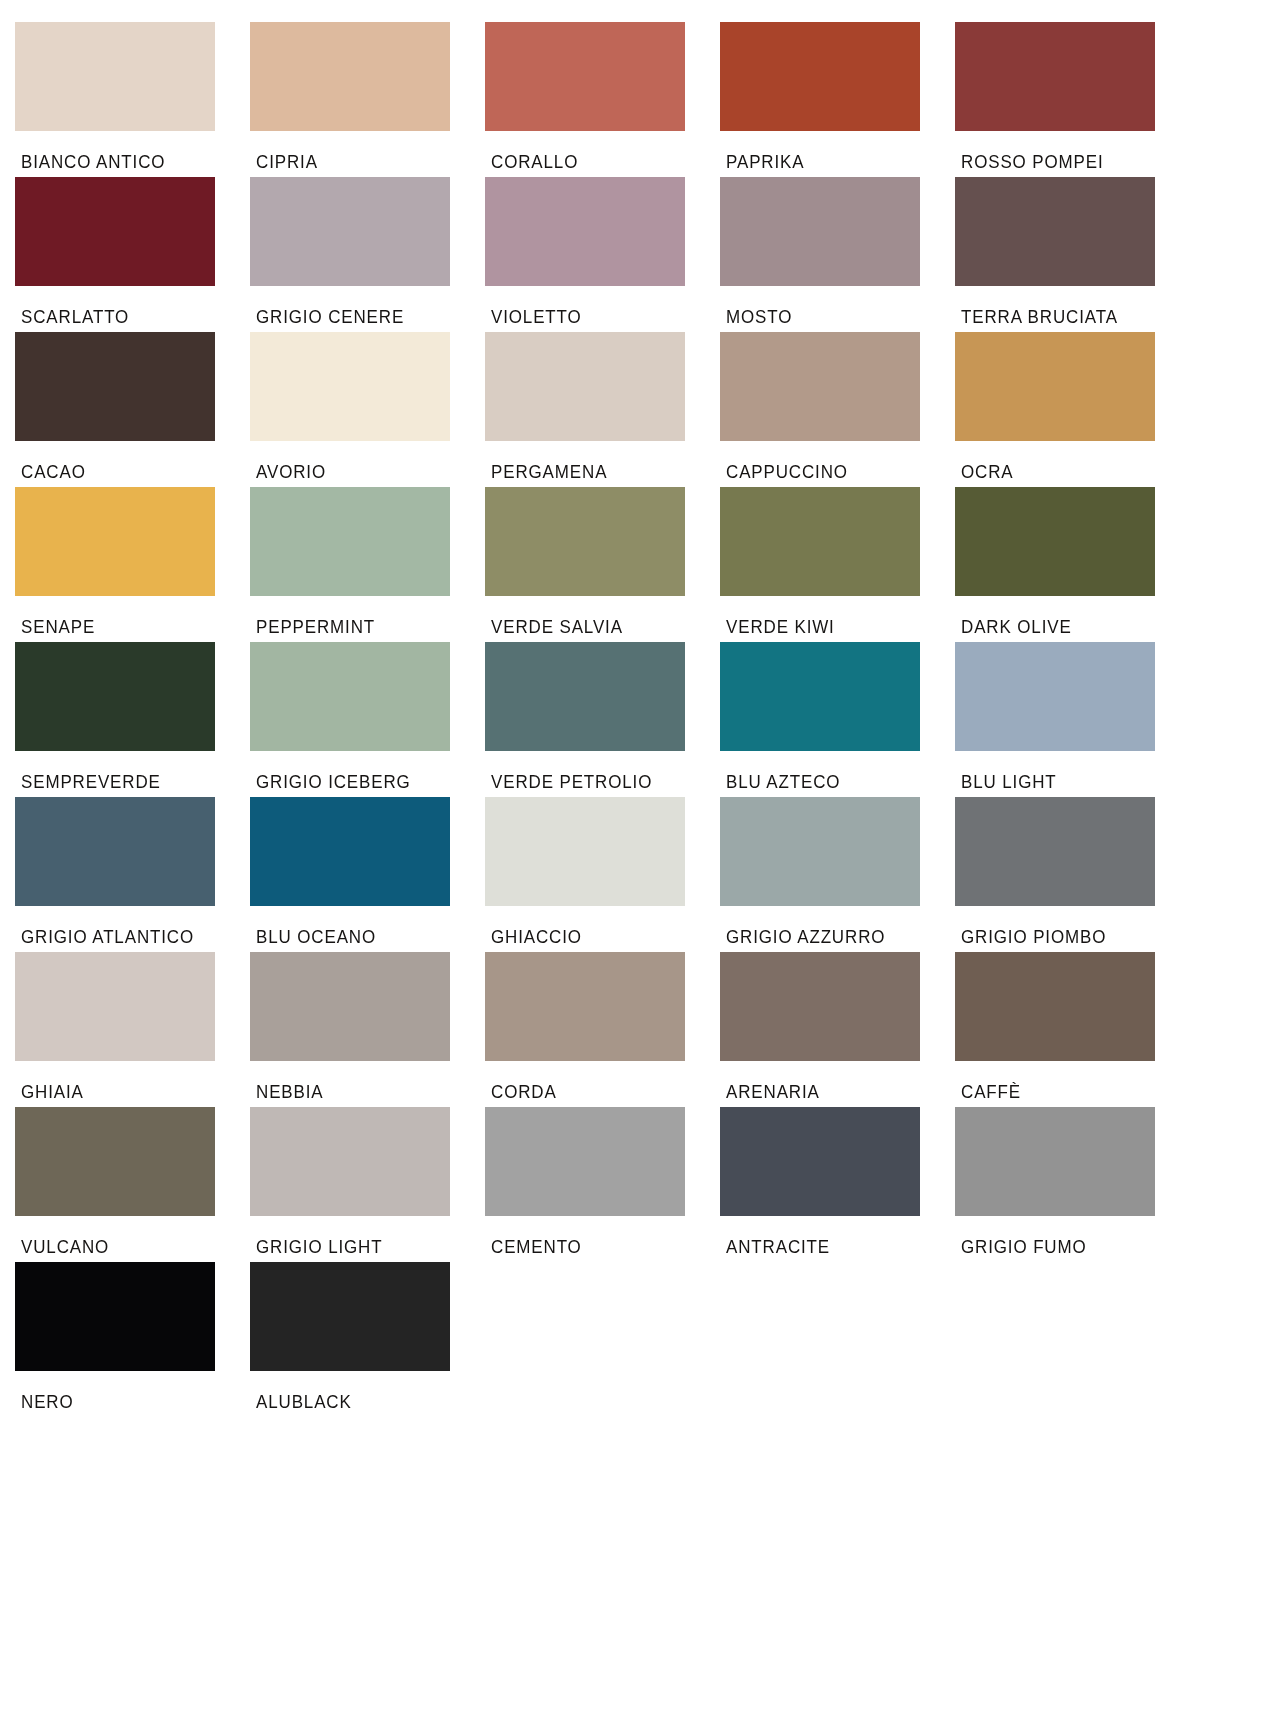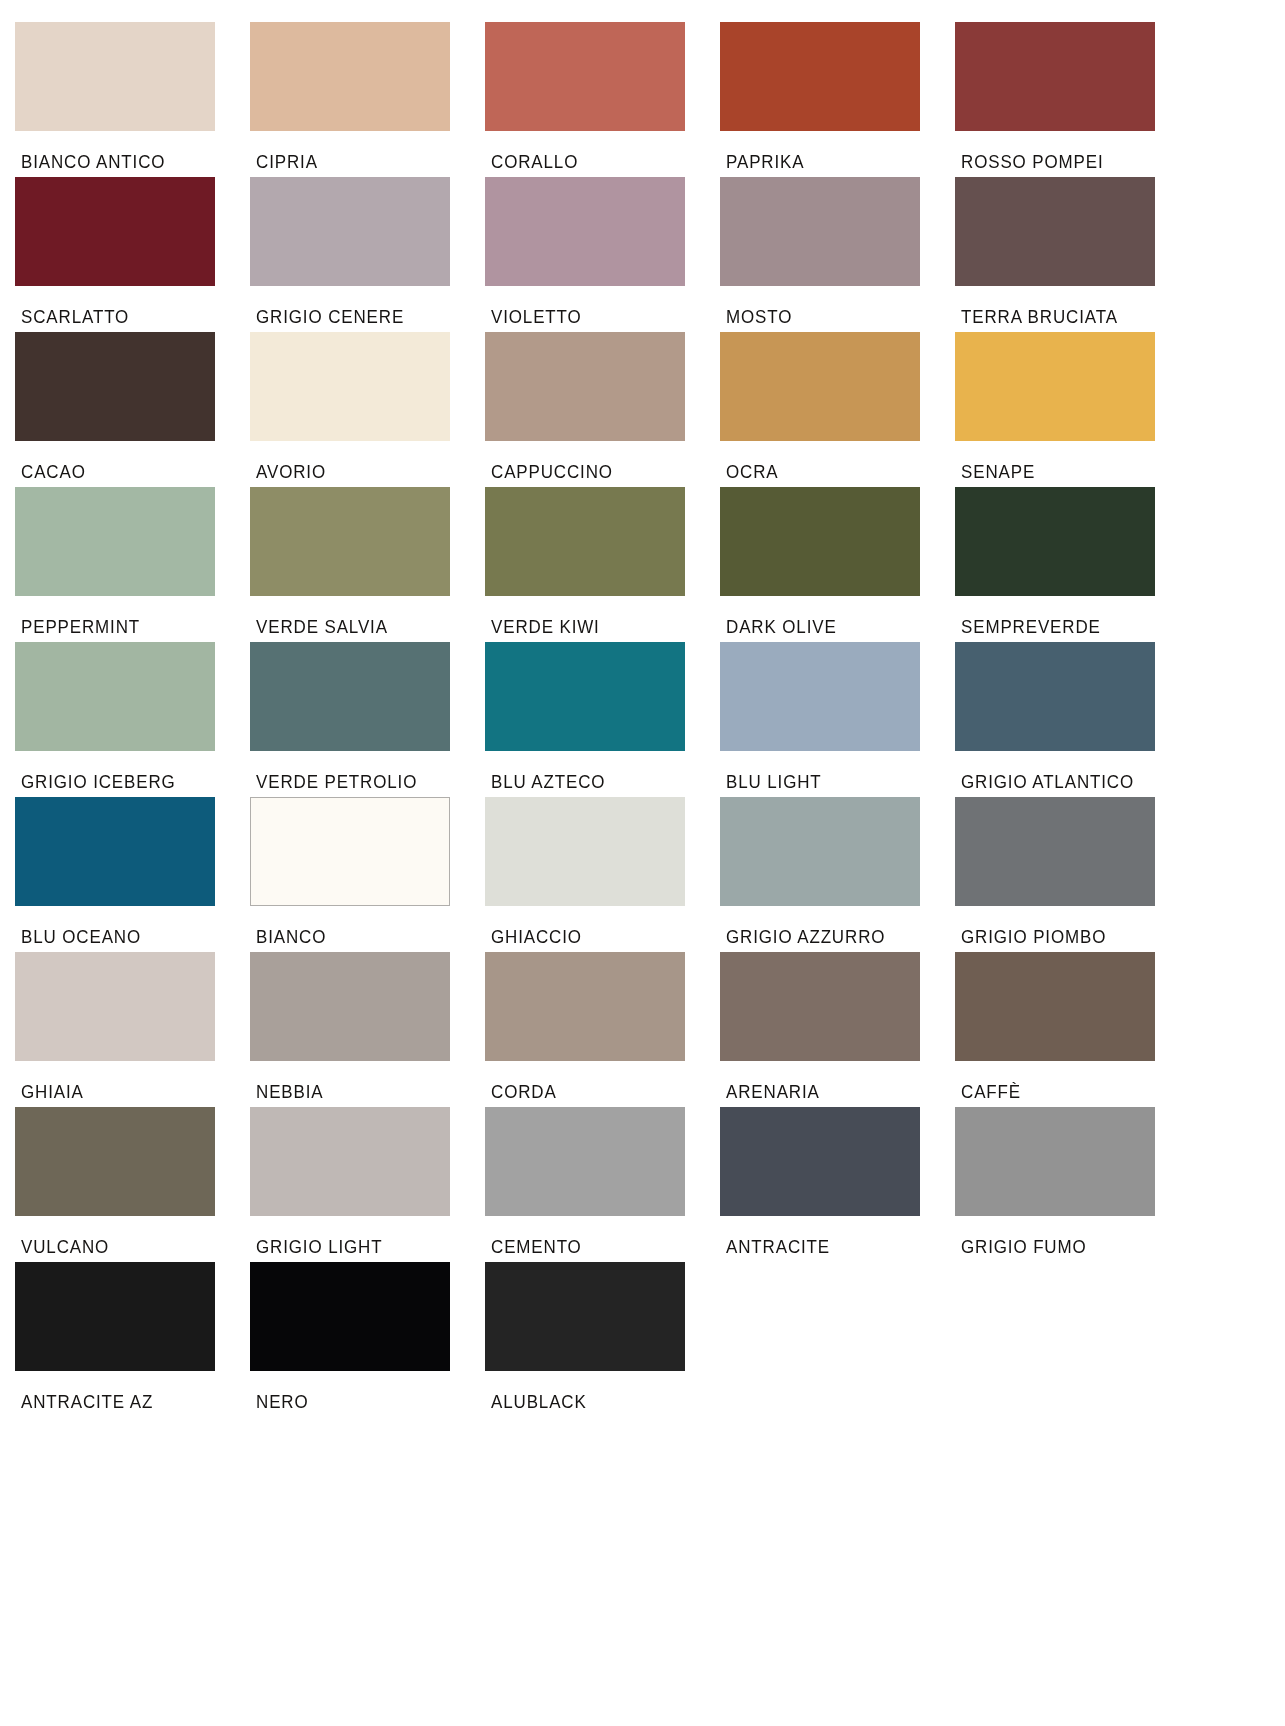--- a/index.html
+++ b/index.html
@@ -93,20 +93,24 @@
     </div>
     <div class="swatch-cell">
       <div class="swatch-chip" style="background: rgb(66, 51, 46);"></div>
       <div class="swatch-label">CACAO</div>
     </div>
     <div class="swatch-cell">
       <div class="swatch-chip" style="background: rgb(243, 234, 216);"></div>
       <div class="swatch-label">AVORIO</div>
     </div>
     <div class="swatch-cell">
+      <div class="swatch-chip" style="background: rgb(217, 205, 195);"></div>
+      <div class="swatch-label">PERGAMENA</div>
+    </div>
+    <div class="swatch-cell">
       <div class="swatch-chip" style="background: rgb(178, 154, 138);"></div>
       <div class="swatch-label">CAPPUCCINO</div>
     </div>
     <div class="swatch-cell">
       <div class="swatch-chip" style="background: rgb(199, 150, 85);"></div>
       <div class="swatch-label">OCRA</div>
     </div>
     <div class="swatch-cell">
       <div class="swatch-chip" style="background: rgb(232, 179, 77);"></div>
       <div class="swatch-label">SENAPE</div>
@@ -149,24 +153,20 @@
     </div>
     <div class="swatch-cell">
       <div class="swatch-chip" style="background: rgb(71, 96, 111);"></div>
       <div class="swatch-label">GRIGIO ATLANTICO</div>
     </div>
     <div class="swatch-cell">
       <div class="swatch-chip" style="background: rgb(13, 91, 123);"></div>
       <div class="swatch-label">BLU OCEANO</div>
     </div>
     <div class="swatch-cell">
-      <div class="swatch-chip bordered" style="background: rgb(253, 250, 244);"></div>
-      <div class="swatch-label">BIANCO</div>
-    </div>
-    <div class="swatch-cell">
       <div class="swatch-chip" style="background: rgb(222, 223, 216);"></div>
       <div class="swatch-label">GHIACCIO</div>
     </div>
     <div class="swatch-cell">
       <div class="swatch-chip" style="background: rgb(155, 168, 168);"></div>
       <div class="swatch-label">GRIGIO AZZURRO</div>
     </div>
     <div class="swatch-cell">
       <div class="swatch-chip" style="background: rgb(111, 114, 117);"></div>
       <div class="swatch-label">GRIGIO PIOMBO</div>
@@ -203,24 +203,20 @@
       <div class="swatch-chip" style="background: rgb(162, 162, 162);"></div>
       <div class="swatch-label">CEMENTO</div>
     </div>
     <div class="swatch-cell">
       <div class="swatch-chip" style="background: rgb(71, 76, 86);"></div>
       <div class="swatch-label">ANTRACITE</div>
     </div>
     <div class="swatch-cell">
       <div class="swatch-chip" style="background: rgb(147, 147, 147);"></div>
       <div class="swatch-label">GRIGIO FUMO</div>
-    </div>
-    <div class="swatch-cell">
-      <div class="swatch-chip" style="background: rgb(25, 25, 25);"></div>
-      <div class="swatch-label">ANTRACITE AZ</div>
     </div>
     <div class="swatch-cell">
       <div class="swatch-chip" style="background: rgb(6, 6, 8);"></div>
       <div class="swatch-label">NERO</div>
     </div>
     <div class="swatch-cell">
       <div class="swatch-chip" style="background: rgb(36, 36, 36);"></div>
       <div class="swatch-label">ALUBLACK</div>
     </div>
   </div>

